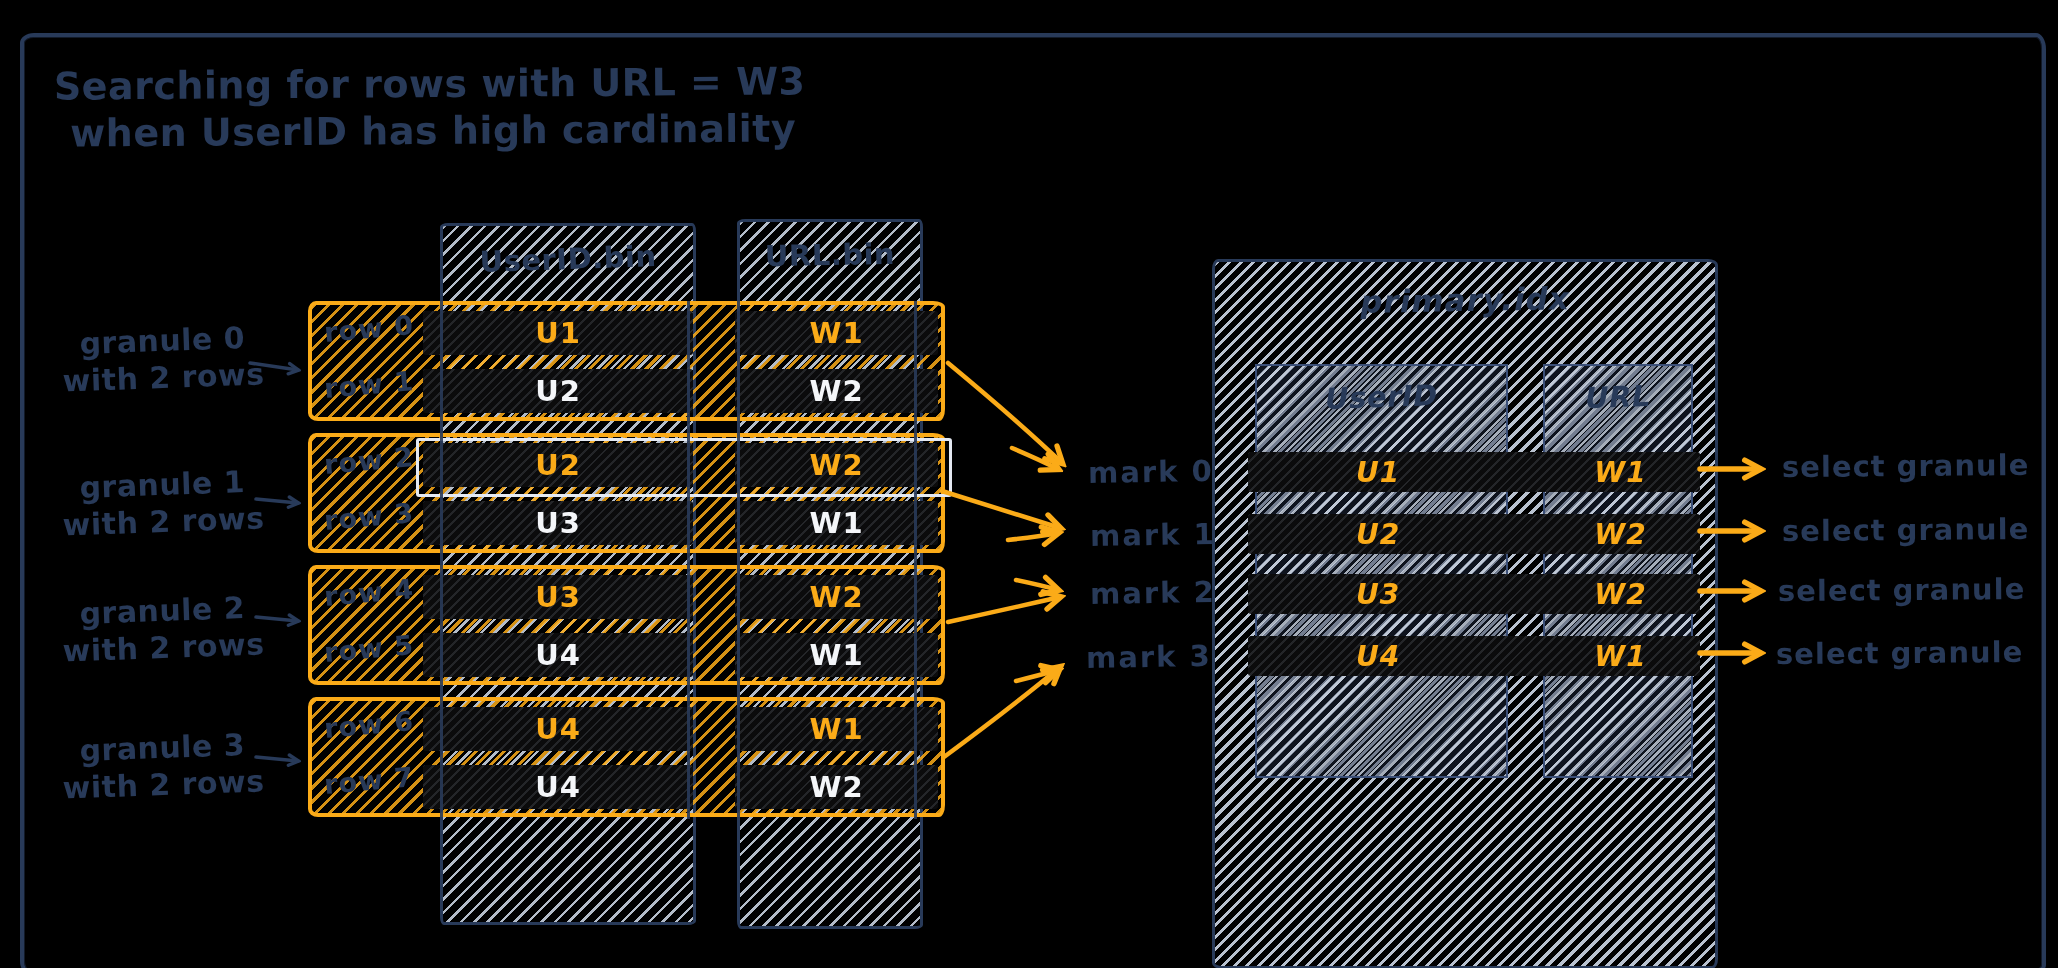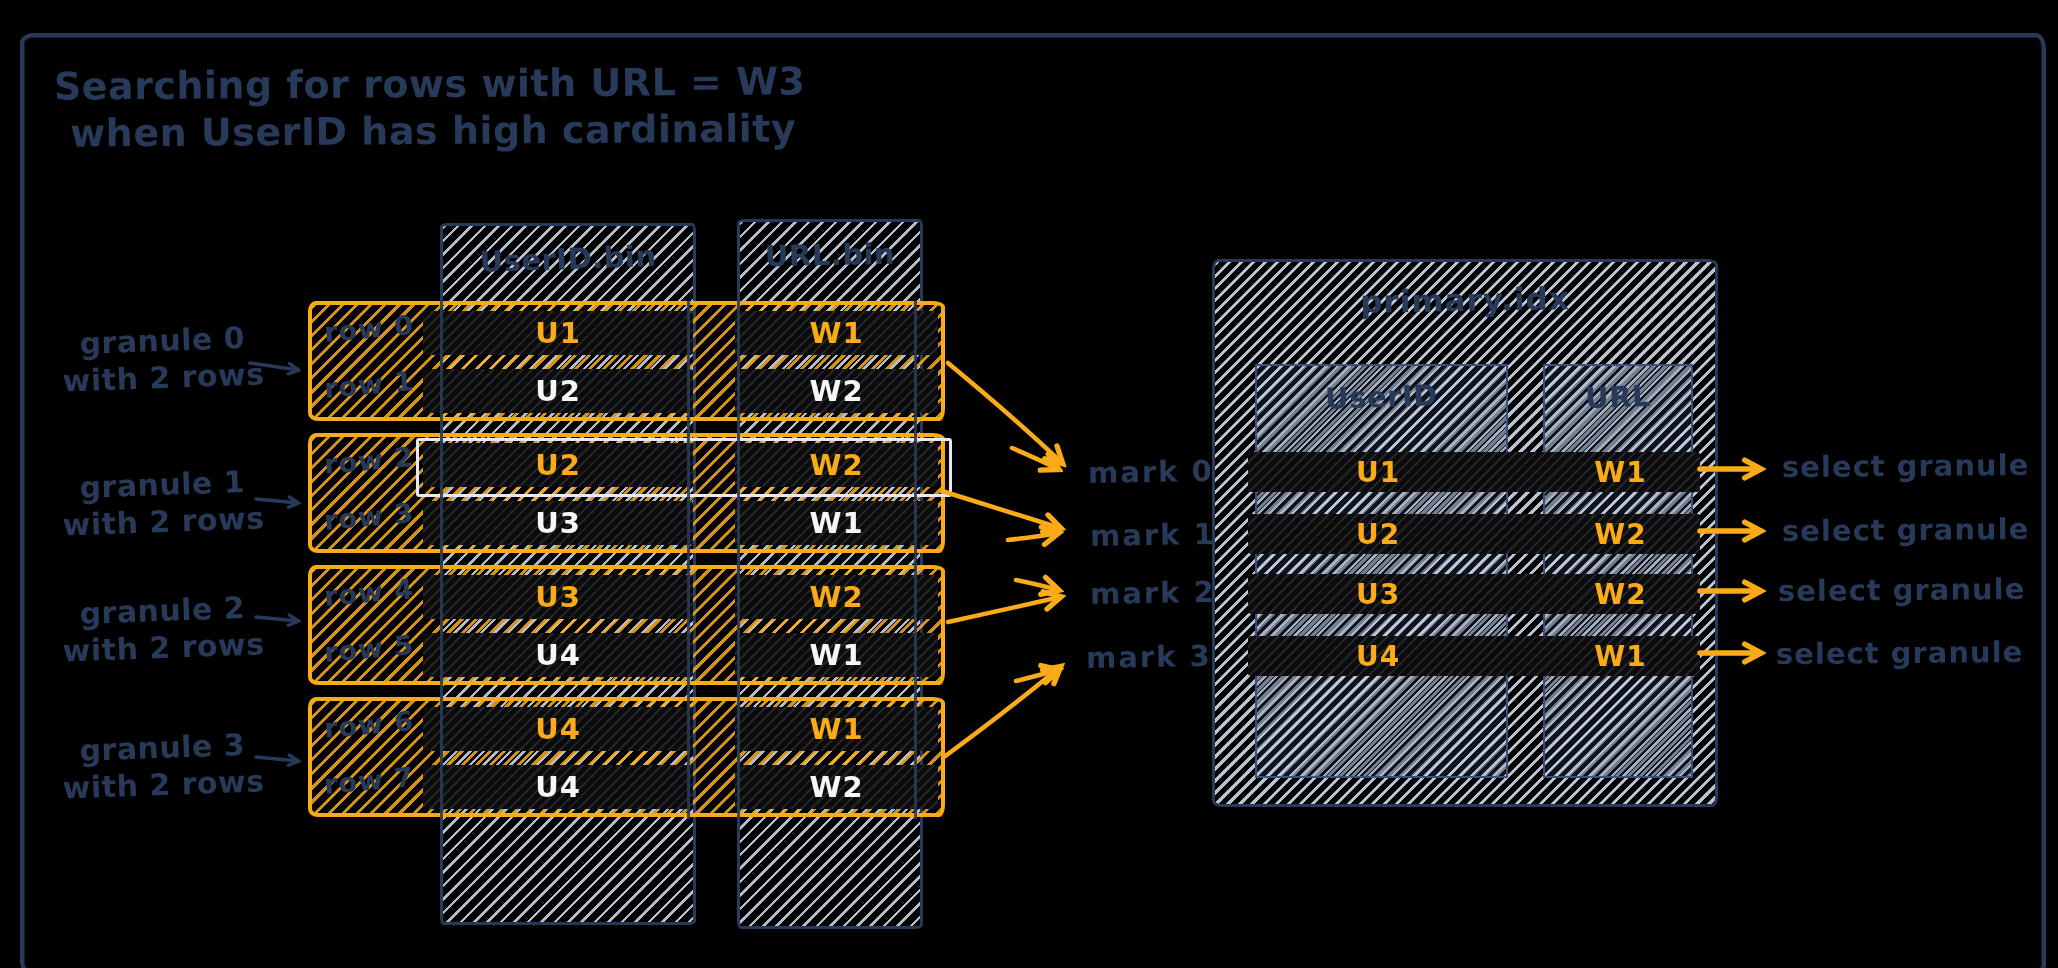--- a/index.html
+++ b/index.html
@@ -88,25 +88,26 @@
     font-size:29px;font-weight:bold;color:var(--ink);letter-spacing:2px;
     transform:rotate(-1deg);z-index:5;
   }
   .select-label{
     font-size:29px;font-weight:bold;color:var(--ink);letter-spacing:1px;
     transform:rotate(-.5deg);z-index:5;white-space:nowrap;
   }
 
   
   .pidx{
-    left:1212px;top:240px;width:506px;height:548px;box-sizing:border-box;
+    left:1212px;top:240px;width:506px;height:710px;box-sizing:border-box;
     border:3.5px solid var(--ink);
     border-radius:6px 10px 6px 10px / 10px 6px 10px 6px;
     background-image:repeating-linear-gradient(135deg, rgba(205,215,230,.9) 0 3px, transparent 3px 8.5px);
     z-index:10;
+    font-style:italic;
   }
   .pidx-title{
     position:absolute;left:0;right:0;top:20px;text-align:center;
     font-size:31px;font-weight:bold;color:var(--ink);transform:rotate(-1deg);
     letter-spacing:1px;z-index:12;
   }
   .pcol{
     position:absolute;top:102px;height:414px;box-sizing:border-box;
     border:2.5px solid #3b4f78;
     background-color:rgba(30,42,66,.45);

